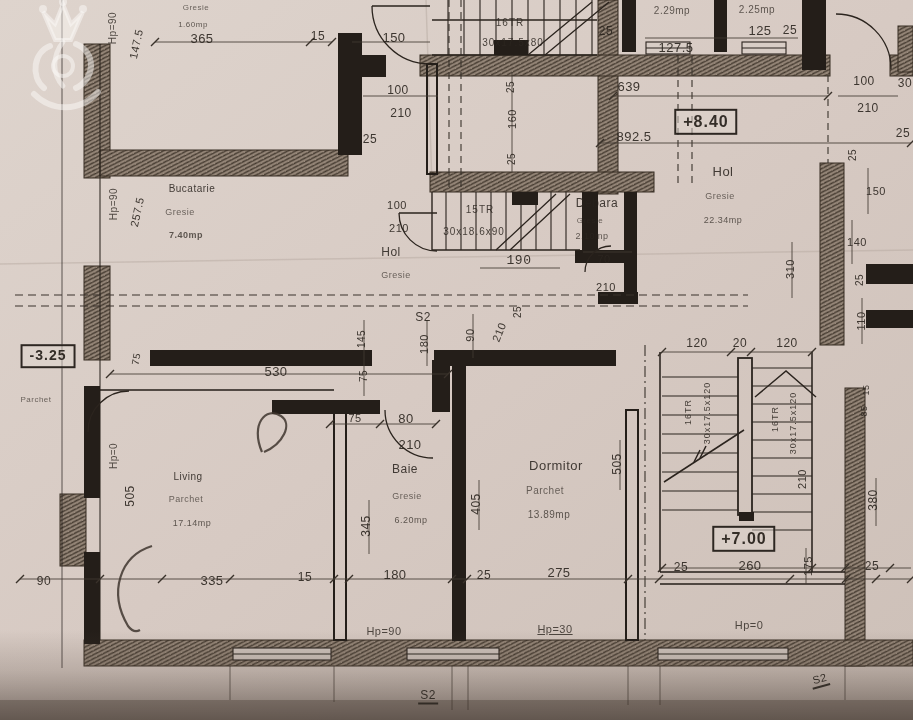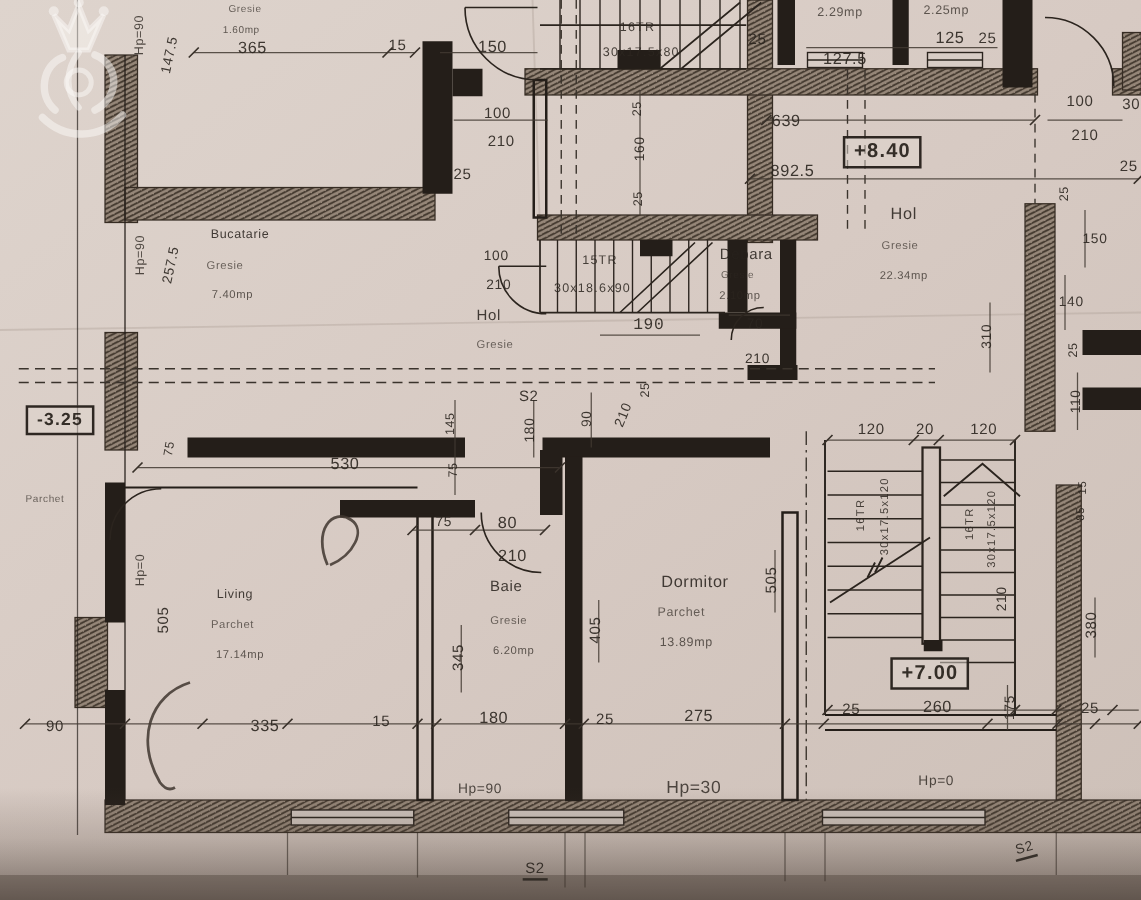--- a/index.html
+++ b/index.html
@@ -200,21 +200,21 @@
       <span class="lbl dim" style="left: 676px; top: 31px; font-size: 13px; margin-top: 16px;">127.5</span>
       <span class="lbl area" style="left: 757px; top: 9px; font-size: 10px;">2.25mp</span>
       <span class="lbl dim" style="left: 760px; top: 30px; font-size: 13px;">125</span>
       <span class="lbl dim" style="left: 790px; top: 30px; font-size: 12px;">25</span>
       <span class="lbl dim" style="left: 398px; top: 90px; font-size: 12px;">100</span>
       <span class="lbl dim" style="left: 401px; top: 113px; font-size: 12px;">210</span>
       <span class="lbl dim" style="left: 370px; top: 139px; font-size: 12px;">25</span>
       <span class="lbl dim" style="left: 510px; top: 87px; font-size: 10px; transform: translate(-50%, -50%) rotate(-90deg);">25</span>
       <span class="lbl dim" style="left: 512px; top: 119px; font-size: 11px; transform: translate(-50%, -50%) rotate(-90deg);">160</span>
       <span class="lbl dim" style="left: 511px; top: 159px; font-size: 10px; transform: translate(-50%, -50%) rotate(-90deg);">25</span>
-      <span class="lbl dim" style="left: 629px; top: 96px; font-size: 13px;">639</span>
+      <span class="lbl dim" style="left: 629px; top: 86px; font-size: 13px;">639</span>
       <span class="lbl dim" style="left: 634px; top: 136px; font-size: 13px;">892.5</span>
       <span class="lbl box" style="left: 706px; top: 122px; font-size: 16px;">+8.40</span>
       <span class="lbl dim" style="left: 864px; top: 81px; font-size: 12px;">100</span>
       <span class="lbl dim" style="left: 905px; top: 83px; font-size: 12px;">30</span>
       <span class="lbl dim" style="left: 868px; top: 108px; font-size: 12px;">210</span>
       <span class="lbl dim" style="left: 903px; top: 133px; font-size: 12px;">25</span>
       <span class="lbl dim" style="left: 852px; top: 155px; font-size: 10px; transform: translate(-50%, -50%) rotate(-90deg);">25</span>
       <span class="lbl room" style="left: 723px; top: 171px; font-size: 13px;">Hol</span>
       <span class="lbl fin" style="left: 720px; top: 196px; font-size: 9px;">Gresie</span>
       <span class="lbl area" style="left: 723px; top: 220px; font-size: 9px;">22.34mp</span>
@@ -240,22 +240,22 @@
       <span class="lbl dim" style="left: 470px; top: 335px; font-size: 11px; transform: translate(-50%, -50%) rotate(-90deg);">90</span>
       <span class="lbl dim" style="left: 499px; top: 332px; font-size: 11px; transform: translate(-50%, -50%) rotate(-68deg);">210</span>
       <span class="lbl dim" style="left: 517px; top: 312px; font-size: 10px; transform: translate(-50%, -50%) rotate(-90deg);">25</span>
       <span class="lbl dim" style="left: 361px; top: 339px; font-size: 10px; transform: translate(-50%, -50%) rotate(-90deg);">145</span>
       <span class="lbl dim" style="left: 363px; top: 376px; font-size: 10px; transform: translate(-50%, -50%) rotate(-90deg);">75</span>
       <span class="lbl dim" style="left: 276px; top: 371px; font-size: 13px;">530</span>
       <span class="lbl hp" style="left: 113px; top: 204px; font-size: 10px; transform: translate(-50%, -50%) rotate(-90deg);">Hp=90</span>
       <span class="lbl dim" style="left: 137px; top: 212px; font-size: 11px; transform: translate(-50%, -50%) rotate(-78deg);">257.5</span>
       <span class="lbl room" style="left: 192px; top: 188px; font-size: 10px;">Bucatarie</span>
       <span class="lbl fin" style="left: 180px; top: 212px; font-size: 9px;">Gresie</span>
-      <span class="lbl area" style="left: 186px; top: 235px; font-size: 9px;">7.40mp</span>
-      <span class="lbl box" style="left: 48px; top: 336px; font-size: 14px;">-3.25</span>
+      <span class="lbl area" style="left: 186px; top: 235px; font-size: 9px; font-weight: bold;">7.40mp</span>
+      <span class="lbl box" style="left: 48px; top: 356px; font-size: 14px;">-3.25</span>
       <span class="lbl dim" style="left: 136px; top: 359px; font-size: 10px; transform: translate(-50%, -50%) rotate(-80deg);">75</span>
       <span class="lbl fin" style="left: 36px; top: 399px; font-size: 8px;">Parchet</span>
       <span class="lbl hp" style="left: 113px; top: 456px; font-size: 10px; transform: translate(-50%, -50%) rotate(-90deg);">Hp=0</span>
       <span class="lbl dim" style="left: 130px; top: 496px; font-size: 12px; transform: translate(-50%, -50%) rotate(-90deg);">505</span>
       <span class="lbl room" style="left: 188px; top: 476px; font-size: 10px;">Living</span>
       <span class="lbl fin" style="left: 186px; top: 499px; font-size: 9px;">Parchet</span>
       <span class="lbl area" style="left: 192px; top: 523px; font-size: 9px;">17.14mp</span>
       <span class="lbl dim" style="left: 44px; top: 581px; font-size: 12px;">90</span>
       <span class="lbl dim" style="left: 212px; top: 580px; font-size: 13px;">335</span>
       <span class="lbl dim" style="left: 305px; top: 577px; font-size: 12px;">15</span>
@@ -268,21 +268,21 @@
       <span class="lbl dim" style="left: 366px; top: 526px; font-size: 12px; transform: translate(-50%, -50%) rotate(-90deg);">345</span>
       <span class="lbl dim" style="left: 476px; top: 504px; font-size: 12px; transform: translate(-50%, -50%) rotate(-90deg);">405</span>
       <span class="lbl room" style="left: 556px; top: 465px; font-size: 13px;">Dormitor</span>
       <span class="lbl fin" style="left: 545px; top: 490px; font-size: 10px;">Parchet</span>
       <span class="lbl area" style="left: 549px; top: 514px; font-size: 10px;">13.89mp</span>
       <span class="lbl dim" style="left: 617px; top: 464px; font-size: 12px; transform: translate(-50%, -50%) rotate(-90deg);">505</span>
       <span class="lbl dim" style="left: 395px; top: 574px; font-size: 13px;">180</span>
       <span class="lbl dim" style="left: 484px; top: 575px; font-size: 12px;">25</span>
       <span class="lbl dim" style="left: 559px; top: 572px; font-size: 13px;">275</span>
       <span class="lbl hp" style="left: 384px; top: 631px; font-size: 11px;">Hp=90</span>
-      <span class="lbl hp" style="left: 555px; top: 629px; font-size: 14px;">Hp=30</span>
+      <span class="lbl hp" style="left: 555px; top: 629px; font-size: 11px; text-decoration: underline;">Hp=30</span>
       <span class="lbl dim" style="left: 697px; top: 343px; font-size: 12px;">120</span>
       <span class="lbl dim" style="left: 740px; top: 343px; font-size: 12px;">20</span>
       <span class="lbl dim" style="left: 787px; top: 343px; font-size: 12px;">120</span>
       <span class="lbl stair" style="left: 688px; top: 412px; font-size: 9px; transform: translate(-50%, -50%) rotate(-90deg);">16TR</span>
       <span class="lbl stair" style="left: 707px; top: 413px; font-size: 9px; transform: translate(-50%, -50%) rotate(-90deg);">30x17.5x120</span>
       <span class="lbl stair" style="left: 775px; top: 419px; font-size: 9px; transform: translate(-50%, -50%) rotate(-90deg);">16TR</span>
       <span class="lbl stair" style="left: 793px; top: 423px; font-size: 9px; transform: translate(-50%, -50%) rotate(-90deg);">30x17.5x120</span>
       <span class="lbl dim" style="left: 802px; top: 479px; font-size: 11px; transform: translate(-50%, -50%) rotate(-90deg);">210</span>
       <span class="lbl dim" style="left: 866px; top: 390px; font-size: 9px; transform: translate(-50%, -50%) rotate(-90deg);">15</span>
       <span class="lbl dim" style="left: 864px; top: 411px; font-size: 9px; transform: translate(-50%, -50%) rotate(-90deg);">85</span>

